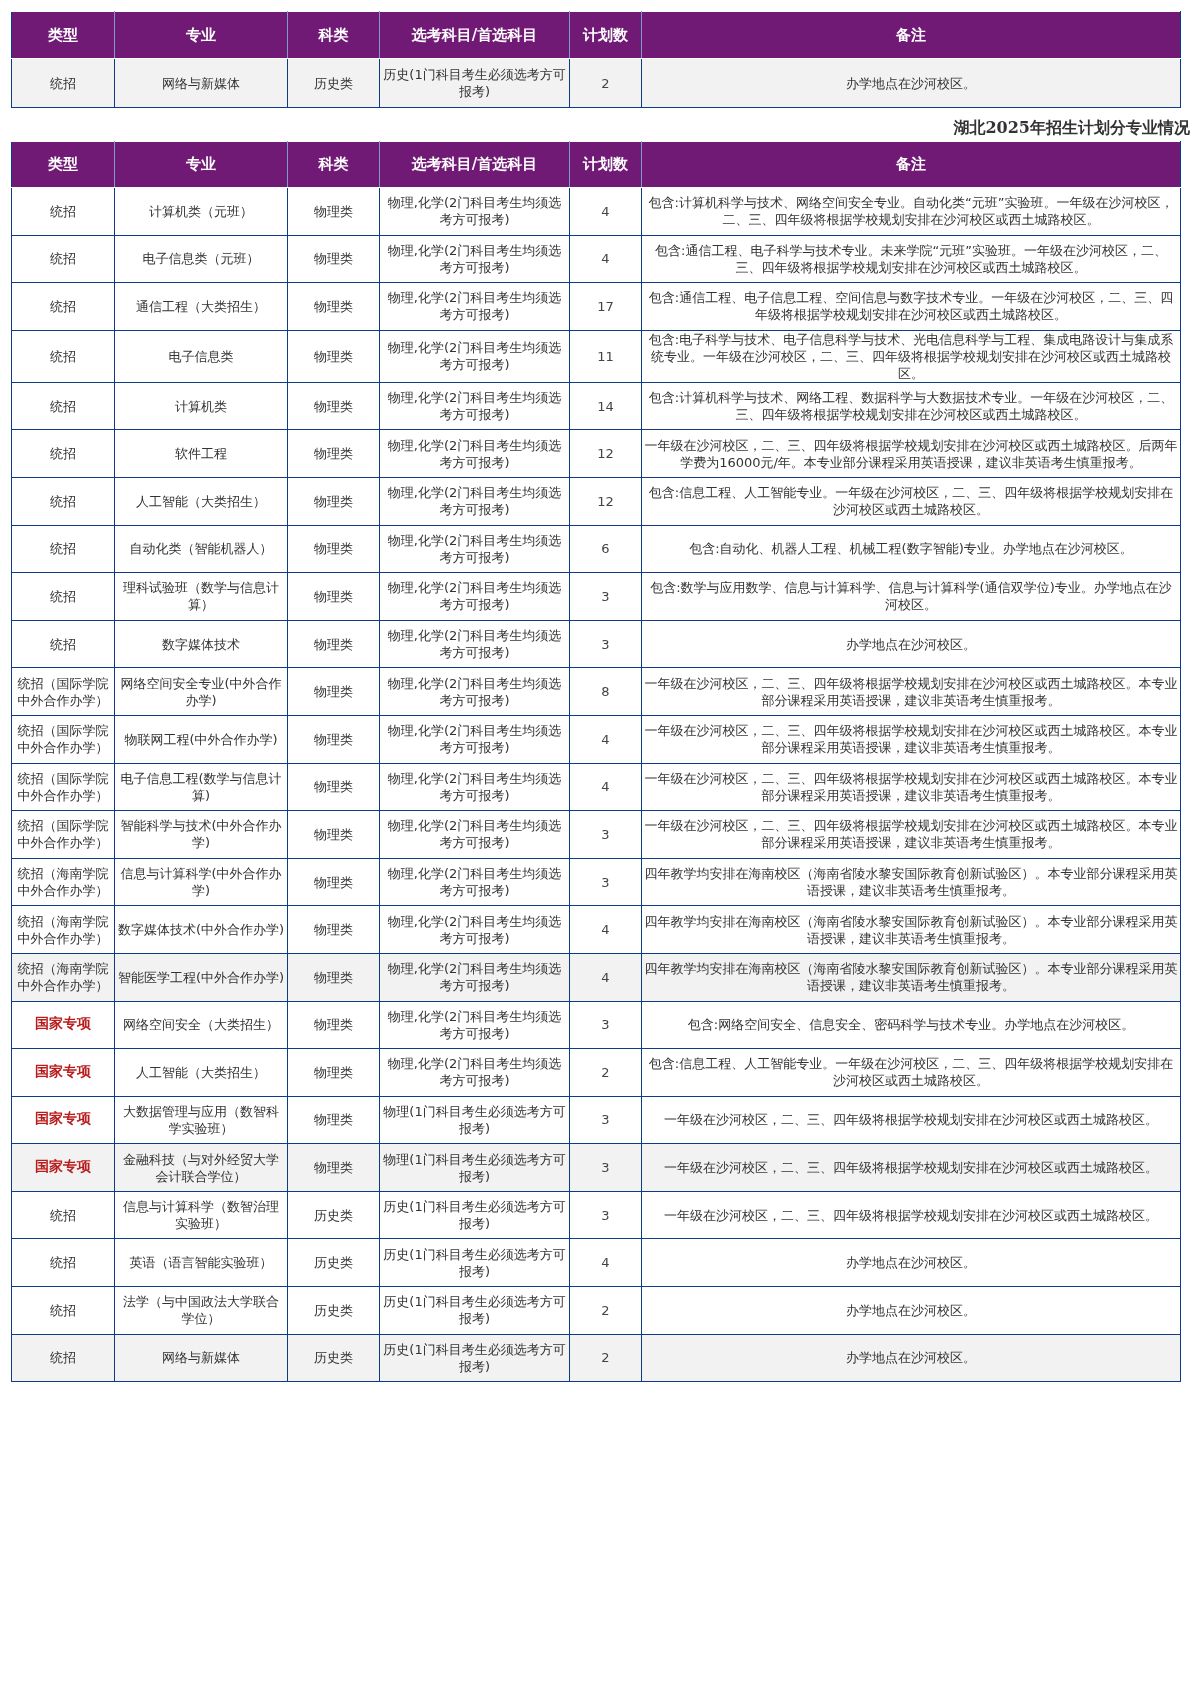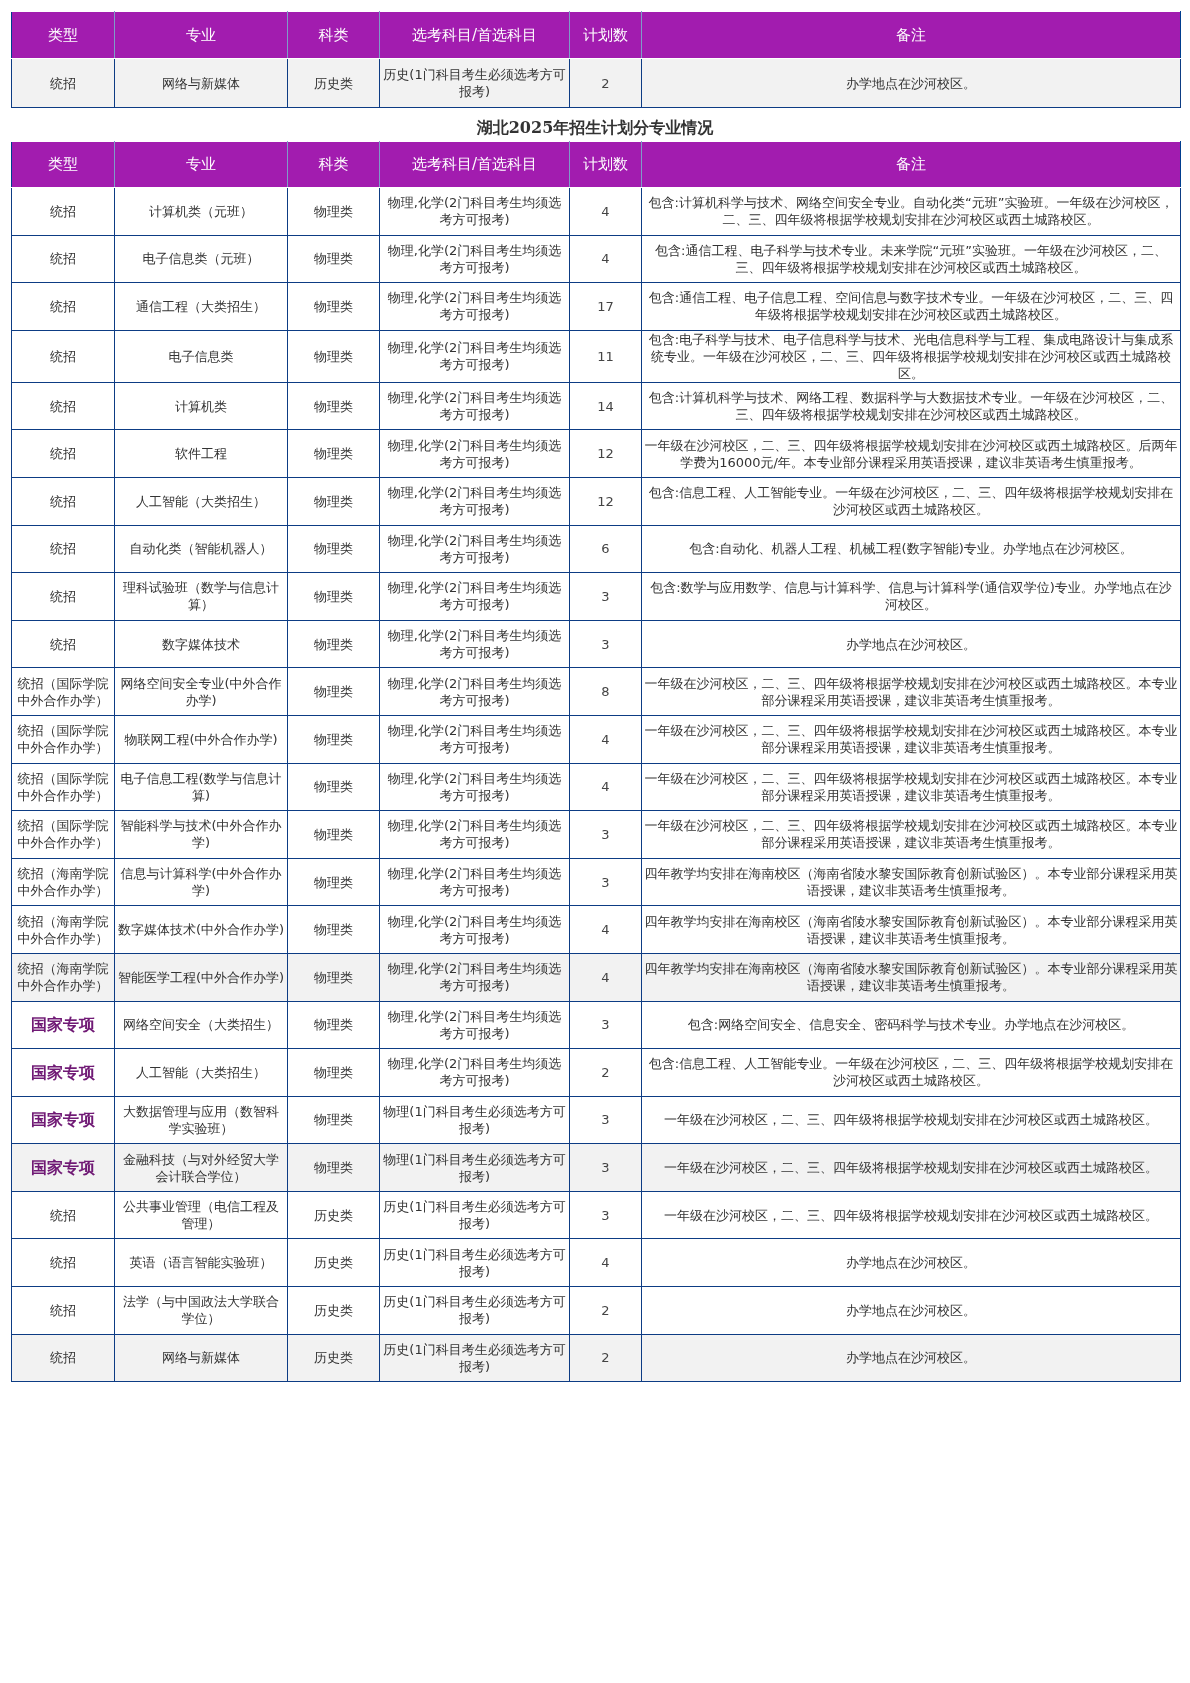--- a/index.html
+++ b/index.html
@@ -1,29 +1,29 @@
 <!DOCTYPE html>
 <html><head>
 <meta charset="utf-8">
 <style>
   html, body { margin:0; padding:0; background:#ffffff; }
   body { width:1190px; height:1683px; position:relative; font-family:"DejaVu Sans", "Liberation Sans", sans-serif; color:#333; }
   table { border-collapse:collapse; table-layout:fixed; position:absolute; left:11px; width:1169px; }
   th, td { border:1px solid #0d3c84; text-align:center; vertical-align:middle; padding:0 2px; font-size:13px; line-height:17px; word-break:break-all; }
-  th { background:#a21caf; color:#ffffff; font-weight:normal; font-size:15px; border-color:#ffffff #7f9cc8; border-style:solid; }
+  th { background:#701a75; color:#ffffff; font-weight:bold; font-size:15px; border-color:#ffffff #7f9cc8; border-style:solid; }
   th:first-child { border-left-color:#003d8f; }
   th:last-child { border-right-color:#003d8f; }
   td { background:#ffffff; color:#333; }
   tr.gray td { background:#f2f2f2; }
-  td.bold { font-weight:bold; font-size:16px; color:#701a75; }
+  td.bold { font-weight:bold; font-size:14px; color:#b91c1c;font-family:Liberation Mono, monospace; }
   td.num { font-size:13px; color:#444; }
   #t1 { top:11px; }
   #t1 thead tr { height:47px; }
   #t1 tbody tr { height:49px; }
-  #title { position:absolute; top:118px; left:0; width:1190px; text-align:center; font-family:"DejaVu Serif", "Liberation Serif", serif; font-weight:bold; font-size:16px; color:#333; }
+  #title { position:absolute; top:118px; left:0; width:1190px; text-align:right; font-family:"DejaVu Serif", "Liberation Serif", serif; font-weight:bold; font-size:16px; color:#333; }
   #t2 { top:141px; }
   #t2 thead tr { height:46px; }
   #t2 tbody tr { height:47.6px; }
   col.c1 { width:103px; } col.c2 { width:173px; } col.c3 { width:92px; } col.c4 { width:190px; } col.c5 { width:72px; } col.c6 { width:539px; }
 </style>
 </head>
 <body>
 
 <table id="t1">
   <colgroup>
@@ -241,21 +241,21 @@
       <tr class="gray">
     <td class="bold">国家专项</td>
     <td>金融科技（与对外经贸大学会计联合学位）</td>
     <td>物理类</td>
     <td>物理(1门科目考生必须选考方可报考)</td>
     <td class="num">3</td>
     <td>一年级在沙河校区，二、三、四年级将根据学校规划安排在沙河校区或西土城路校区。</td>
   </tr>
       <tr>
     <td>统招</td>
-    <td>公共事业管理（电信工程及管理）</td>
+    <td>信息与计算科学（数智治理实验班）</td>
     <td>历史类</td>
     <td>历史(1门科目考生必须选考方可报考)</td>
     <td class="num">3</td>
     <td>一年级在沙河校区，二、三、四年级将根据学校规划安排在沙河校区或西土城路校区。</td>
   </tr>
       <tr>
     <td>统招</td>
     <td>英语（语言智能实验班）</td>
     <td>历史类</td>
     <td>历史(1门科目考生必须选考方可报考)</td>

